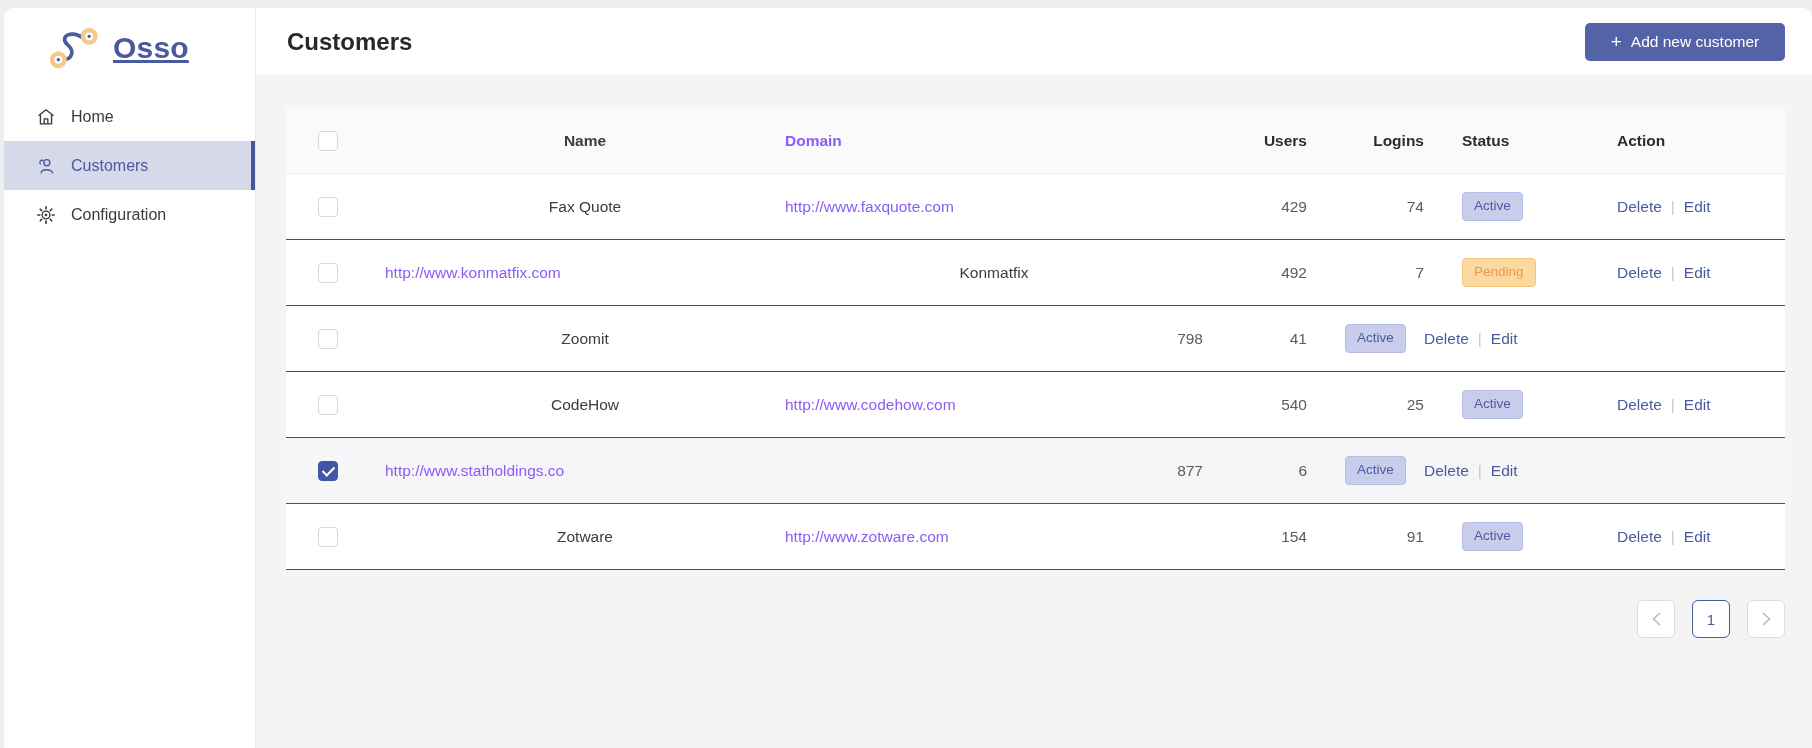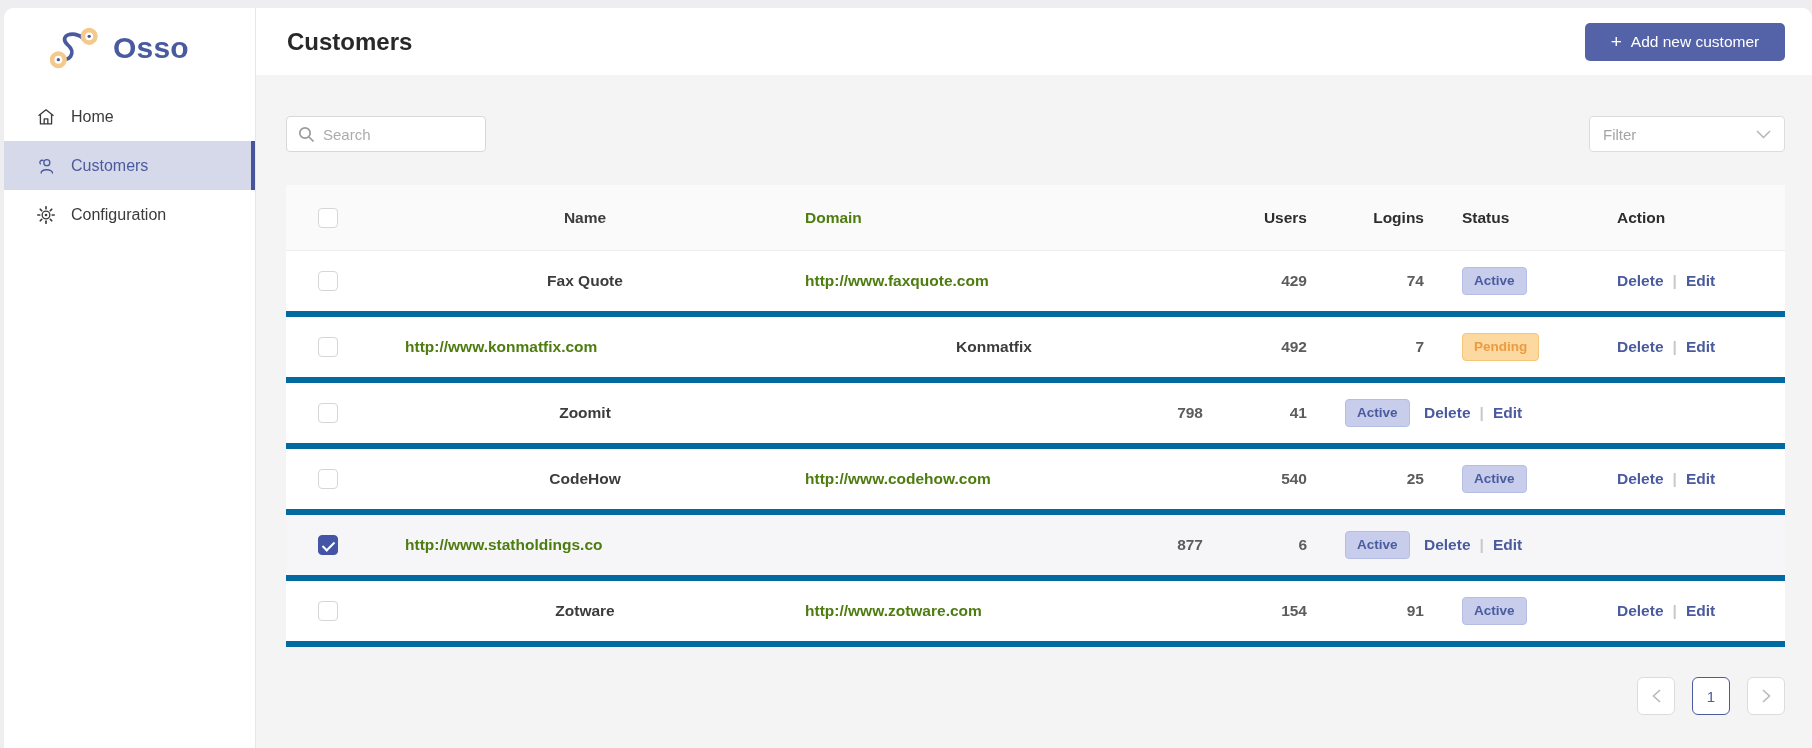--- a/index.html
+++ b/index.html
@@ -39,20 +39,21 @@
     border-right:1px solid #e7e7e7;
     height:100%;
   }
   .logo{
     display:flex;align-items:center;gap:13px;
     padding:16px 0 0 46px;height:64px;
   }
   .logo-text{
     font-size:30px;font-weight:700;color:var(--accent);
     letter-spacing:.2px;
+    text-decoration:underline;
   }
   .nav{margin-top:20px;}
   .nav-item{
     display:flex;align-items:center;gap:15px;
     height:49px;padding-left:32px;
     font-size:16px;color:#3a3a3a;
     cursor:pointer;
     text-align:center;
   }
   .nav-item .nav-icon{width:20px;height:20px;display:inline-flex;align-items:center;justify-content:center;}
@@ -115,28 +116,28 @@
     grid-template-columns:67px 400px 418px 104px 117px 193px 1fr;
     align-items:center;
     padding-left:32px;
     height:66px;
   }
   .thead{
     background:#fafafa;height:66px;
     border-bottom:1px solid #ededed;
     font-weight:700;color:#2d2d2d;font-size:15.5px;
   }
-  .trow{border-bottom:6px solid #0369a1;font-size:15.5px;background:#fff;font-weight:bold;}
+  .trow{border-bottom:1px solid #0369a1;font-size:15.5px;background:#fff;}
   .trow.selected{background:#f6f6f8;}
   .cell{min-width:0;}
   .c-users,.c-logins{text-align:right;color:#5c5c5c;}
   .thead .c-users,.thead .c-logins{color:#2d2d2d;}
   .c-status{padding-left:38px;}
   .c-name{color:#3c3c3c;text-align:center;}
-  .c-domain{color:#4d7c0f;margin-left:20px;}
+  .c-domain{color:#8b5cf6;}
   .checkbox{
     display:inline-block;width:20px;height:20px;
     border:1.5px solid #d6d6d6;border-radius:4px;background:#fff;
     position:relative;cursor:pointer;vertical-align:middle;
   }
   .checkbox.checked{background:var(--checked-bg);border-color:var(--checked-bg);}
   .checkbox.checked::after{
     content:"";position:absolute;left:6px;top:2.5px;
     width:5px;height:10px;
     border:solid #fff;border-width:0 2px 2px 0;
@@ -238,39 +239,20 @@
     <header class="topbar">
       <h1 class="page-title">Customers</h1>
       <button class="add-btn">
         <span class="plus">+</span>
         <span>Add new customer</span>
       </button>
     </header>
 
     <div class="content">
 
-      <div class="toolbar">
-        <div class="search-box">
-          <span class="search-icon">
-            <svg width="17" height="17" viewBox="0 0 17 17" fill="none" stroke="currentColor" stroke-width="1.7">
-              <circle cx="7" cy="7" r="5.2"></circle>
-                <line x1="11" y1="11" x2="15.5" y2="15.5"></line>
-            </svg>
-          </span>
-          <input type="text" placeholder="Search" style="">
-        </div>
-        <div class="filter-box">
-          <span class="filter-label">Filter</span>
-          <span>
-            <svg width="15" height="9" viewBox="0 0 15 9" fill="none" stroke="#b5b5b5" stroke-width="1.5">
-              <path d="M1 1 L7.5 7.5 L14 1"></path>
-            </svg>
-          </span>
-        </div>
-      </div>
 
       <div class="table">
         <div class="thead">
           <div class="cell c-check"><span class="checkbox"></span></div>
           <div class="cell c-name">Name</div>
           <div class="cell c-domain">Domain</div>
           <div class="cell c-users">Users</div>
           <div class="cell c-logins">Logins</div>
           <div class="cell c-status">Status</div>
           <div class="cell c-action">Action</div>

